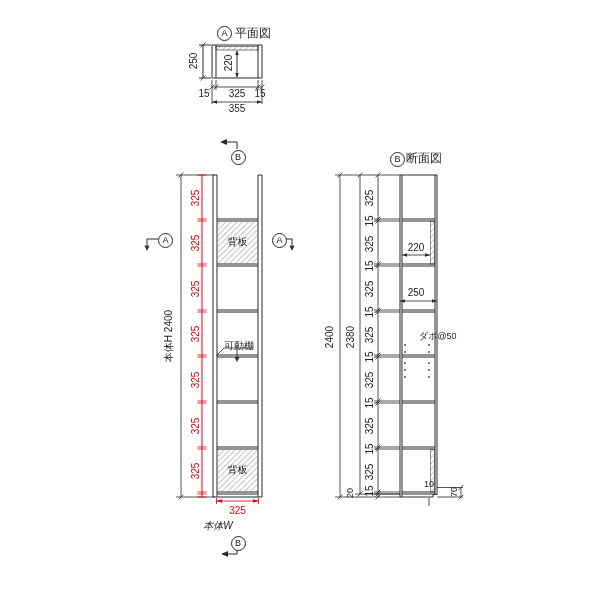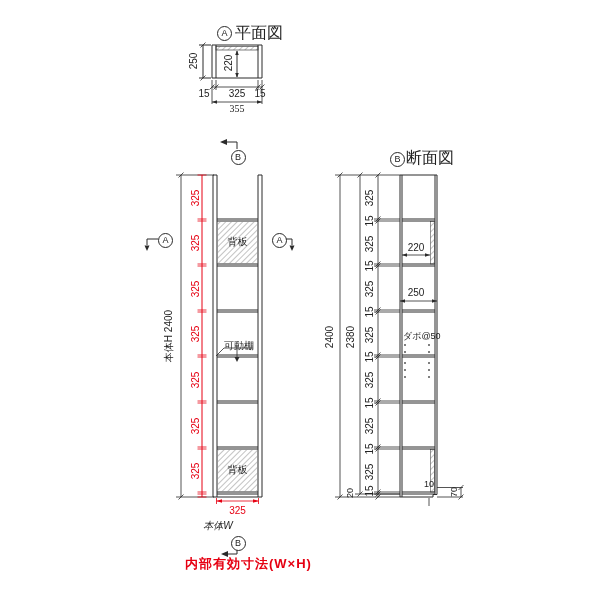--- a/index.html
+++ b/index.html
@@ -2,21 +2,21 @@
 <html><head>
 <meta charset="utf-8">
 <style>
   html,body{margin:0;padding:0;background:#fff;}
   #root{position:relative;width:600px;height:600px;background:#ffffff;overflow:hidden;
         font-family:"Liberation Sans",sans-serif;color:#222;}
   svg{position:absolute;left:0;top:0;}
   .lbl{position:absolute;font-size:10px;line-height:12px;color:#222;white-space:nowrap;text-align:center;}
   .rot{transform:rotate(-90deg);transform-origin:center;}
   .rd{color:#e60012;}
-  .ttl{font-size:16px;line-height:14px;text-align:left;}
+  .ttl{font-size:12px;line-height:14px;text-align:left;}
   .sm{font-size:9px;line-height:10px;}
   .circ{position:absolute;width:13px;height:13px;border:1px solid #2a2a2a;border-radius:50%;
         font-size:9px;line-height:13px;text-align:center;color:#222;background:#fff;box-sizing:content-box;}
   .foot{font-size:13px;font-weight:600;letter-spacing:1px;}
 </style>
 </head>
 <body>
 
 <div id="root">
 
@@ -117,21 +117,21 @@
     </g>
   </svg>
 
   <div class="circ" style="left:217px;top:26px;">A</div>
   <div class="lbl ttl" style="left:235px;top:26px;">平面図</div>
   <div class="lbl rot" style="left:179px;top:55px;width:30px;">250</div>
   <div class="lbl rot" style="left:214px;top:57px;width:30px;">220</div>
   <div class="lbl" style="left:196px;top:88px;width:16px;">15</div>
   <div class="lbl" style="left:225px;top:88px;width:24px;">325</div>
   <div class="lbl" style="left:252px;top:88px;width:16px;">15</div>
-  <div class="lbl" style="left:225px;top:103px;width:24px;font-family:Liberation Serif, serif;">355</div>
+  <div class="lbl" style="left:225px;top:103px;width:24px;">355</div>
 
   <div class="circ" style="left:230.5px;top:149.5px;">B</div>
   <div class="circ" style="left:158px;top:232.5px;">A</div>
   <div class="circ" style="left:272px;top:232.5px;">A</div>
   <div class="lbl rot" style="left:129px;top:330px;width:80px;">本体H 2400</div>
   <div class="lbl rot rd" style="left:183px;top:191.5px;width:26px;">325</div>
   <div class="lbl rot rd" style="left:183px;top:237px;width:26px;">325</div>
   <div class="lbl rot rd" style="left:183px;top:282.5px;width:26px;">325</div>
   <div class="lbl rot rd" style="left:183px;top:328px;width:26px;">325</div>
   <div class="lbl rot rd" style="left:183px;top:373.5px;width:26px;">325</div>
@@ -158,19 +158,18 @@
   <div class="lbl rot" style="left:358px;top:351px;width:24px;">15</div>
   <div class="lbl rot" style="left:358px;top:374px;width:24px;">325</div>
   <div class="lbl rot" style="left:358px;top:397px;width:24px;">15</div>
   <div class="lbl rot" style="left:358px;top:420px;width:24px;">325</div>
   <div class="lbl rot" style="left:358px;top:443px;width:24px;">15</div>
   <div class="lbl rot" style="left:358px;top:465.5px;width:24px;">325</div>
   <div class="lbl rot" style="left:358px;top:485px;width:24px;">15</div>
   <div class="lbl rot sm" style="left:340px;top:488px;width:20px;">20</div>
   <div class="lbl" style="left:402px;top:242px;width:28px;">220</div>
   <div class="lbl" style="left:402px;top:287px;width:28px;">250</div>
-  <div class="lbl sm" style="left:403px;top:331px;text-align:left;">ダボ@50</div>
+  <div class="lbl sm" style="left:403px;top:331px;text-align:left;padding-left:16px;">ダボ@50</div>
   <div class="lbl rot sm" style="left:445px;top:487px;width:18px;">70</div>
   <div class="lbl sm" style="left:420px;top:479px;width:18px;">10</div>
 
-  <div class="lbl rd foot" style="left:185px;top:558px;text-align:left;">内部有効寸法(W×H)</div>
 
 </div>
 
 </body></html>

